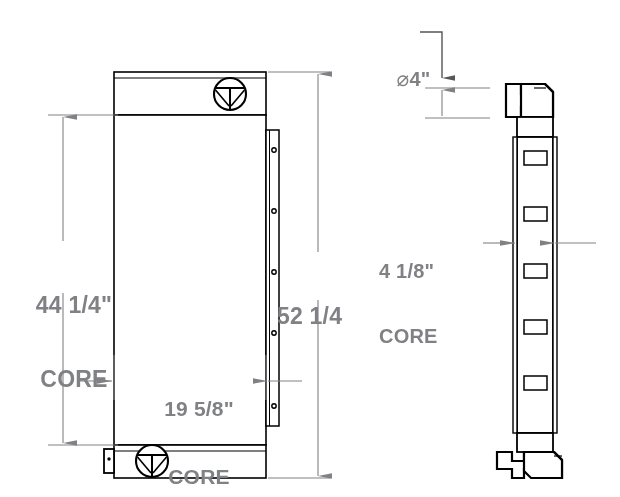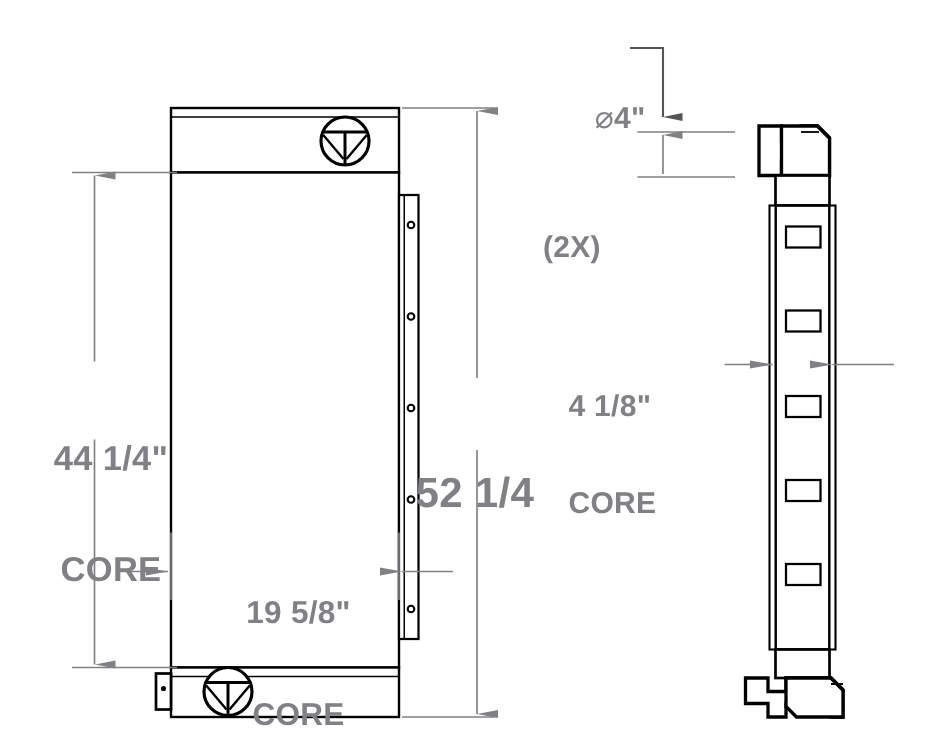--- a/index.html
+++ b/index.html
@@ -50,21 +50,21 @@
   #label-19 {
     left: 138px;
     top: 353px;
     font-size: 21px;
     text-align: center;
     width: 122px;
   }
   #label-52 {
     left: 277px;
     top: 254px;
-    font-size: 28px;
+    font-size: 23px;
     text-align: left;
   }
   #label-dia4 {
     left: 362px;
     top: 3px;
     font-size: 20px;
     text-align: left;
   }
   #label-418 {
     left: 379px;
@@ -237,21 +237,20 @@
   </div>
 
   <div class="dim-text" id="label-52">
     <span class="ln">52 1/4</span>
   </div>
 
   <div class="dim-text" id="label-dia4">
     <span class="ln">
       <span class="dia-sym">⌀</span><span>4"</span>
     </span>
-    <span class="ln">(2X)</span>
   </div>
 
   <div class="dim-text" id="label-418">
     <span class="ln">4 1/8"</span>
     <span class="ln">CORE</span>
   </div>
 
 </div>
 
 </body></html>

